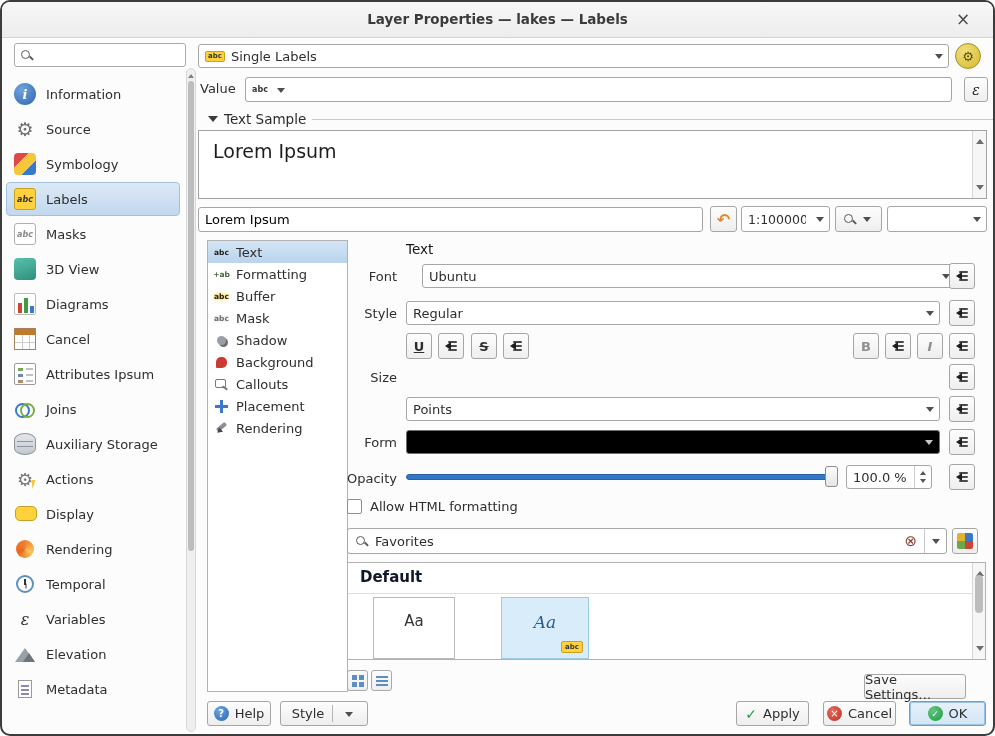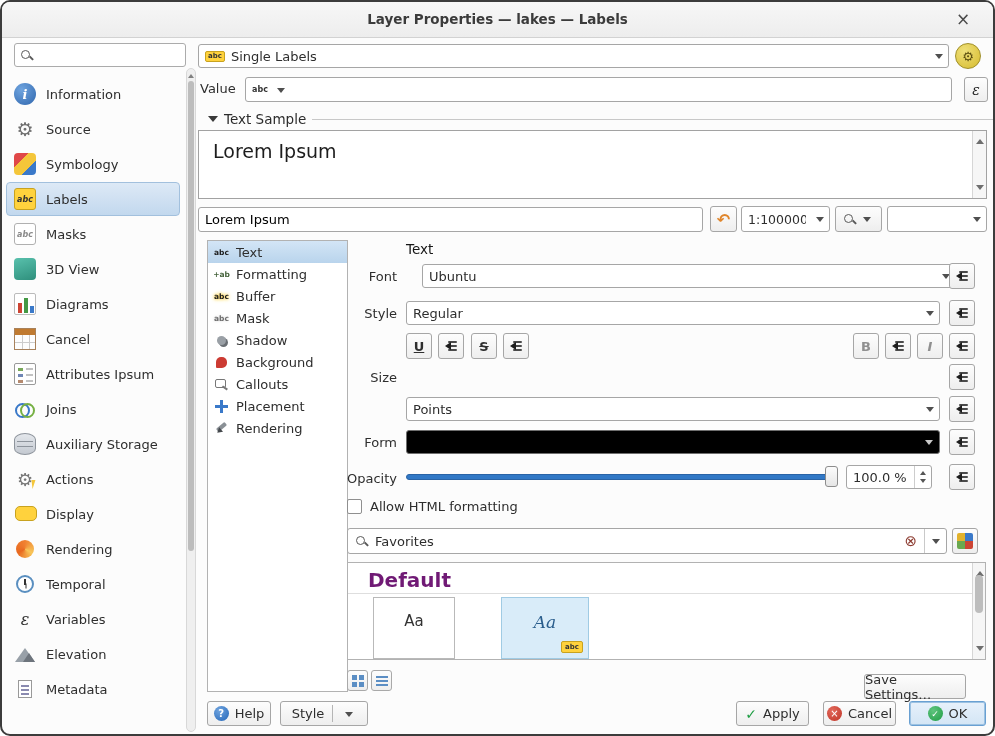--- a/index.html
+++ b/index.html
@@ -131,21 +131,21 @@
   .cb-label{position:absolute;font-size:13px;color:#2e2e2e}
 
   .search-combo{position:absolute;background:#fff;border:1px solid #a6a6a6;border-radius:3px;display:flex;align-items:center;padding-left:7px;gap:7px}
   .search-text{flex:1;font-size:13px;color:#2e2e2e}
   .clear-ic{color:#8c3b30;font-size:15px;line-height:1}
   .search-drop{width:22px;align-self:stretch;border-left:1px solid #c9c9c9;display:flex;align-items:center;justify-content:center}
   .search-drop::after{content:"";border:4px solid transparent;border-top:5px solid #4f4f4f;margin-top:5px}
   .mgr-ic{width:16px;height:16px;background:linear-gradient(#e2b22c 0 0) 0 0/8px 8px no-repeat,linear-gradient(#3a79c9 0 0) 8px 0/8px 8px no-repeat,linear-gradient(#6aa84f 0 0) 0 8px/8px 8px no-repeat,linear-gradient(#cc4433 0 0) 8px 8px/8px 8px no-repeat;border-radius:2px}
 
   .styles-panel{position:absolute;background:#fff;border:1px solid #b2b2b2}
-  .styles-title{position:absolute;left:20px;top:5px;font-size:20px;font-weight:bold;color:#701a75}
+  .styles-title{position:absolute;left:12px;top:5px;font-size:15px;font-weight:bold;color:#0f172a}
   .styles-rule{position:absolute;left:0;right:13px;top:30px;height:1px;background:#dedede}
   .style-card{position:absolute;background:#fff;border:1px solid #b9b9b9;display:flex;align-items:flex-start;justify-content:center}
   .style-card .aa{margin-top:14px;font-size:15px;color:#333}
   .style-card.sel{background:#d9ecf9;border-color:#a0cbe4}
   .style-card.sel .aa{font:italic 17px "DejaVu Serif",serif;color:#2a5d8c}
   .card-badge{position:absolute;right:5px;bottom:5px;background:#ffd23d;border:1px solid #c8a21f;border-radius:2px;font:bold 7px "DejaVu Sans",sans-serif;color:#333;padding:1px 3px}
   .panel-scroll{position:absolute;right:0;top:0;bottom:0;width:13px;border-left:1px solid #d6d6d6;background:#f6f6f6}
   .panel-scroll .thumb{position:absolute;left:2px;top:12px;width:8px;height:38px;background:#bdbdbd;border-radius:4px}
 
   .vt{position:absolute;width:21px;height:21px;background:linear-gradient(#fdfdfd,#eee);border:1px solid #a9a9a9;border-radius:3px;display:flex;align-items:center;justify-content:center}

